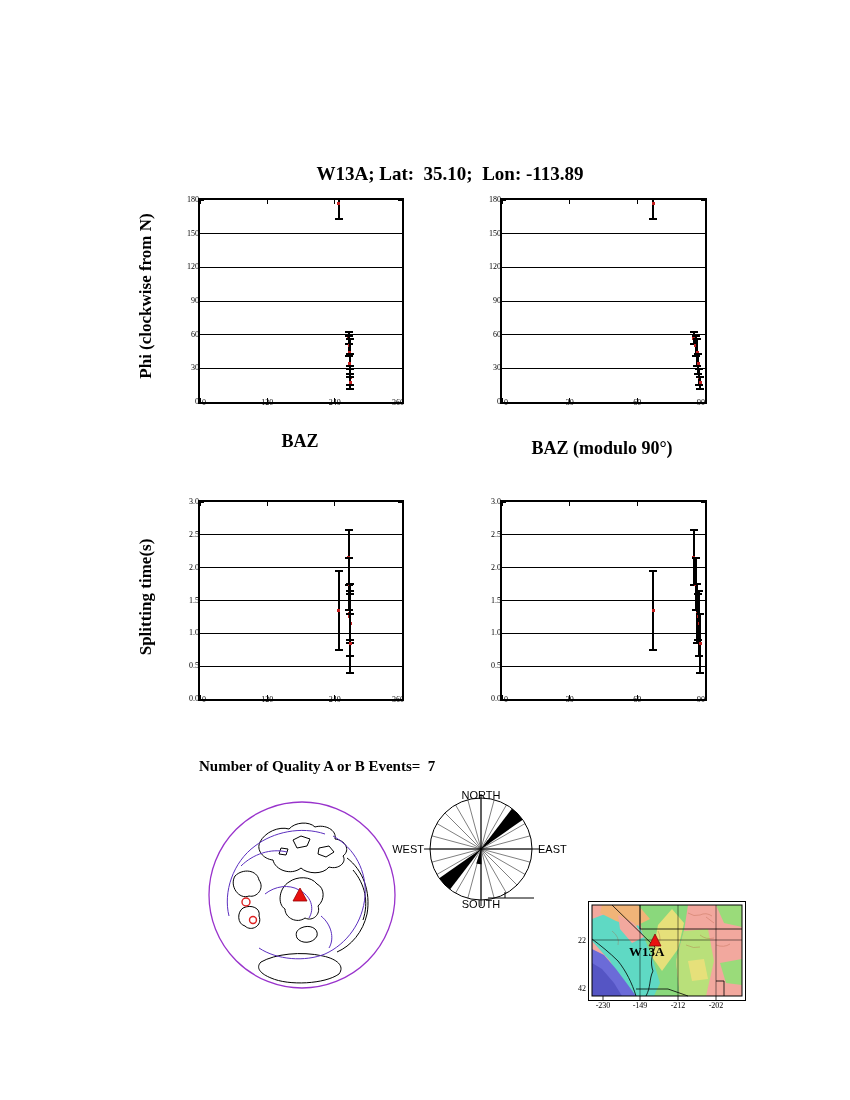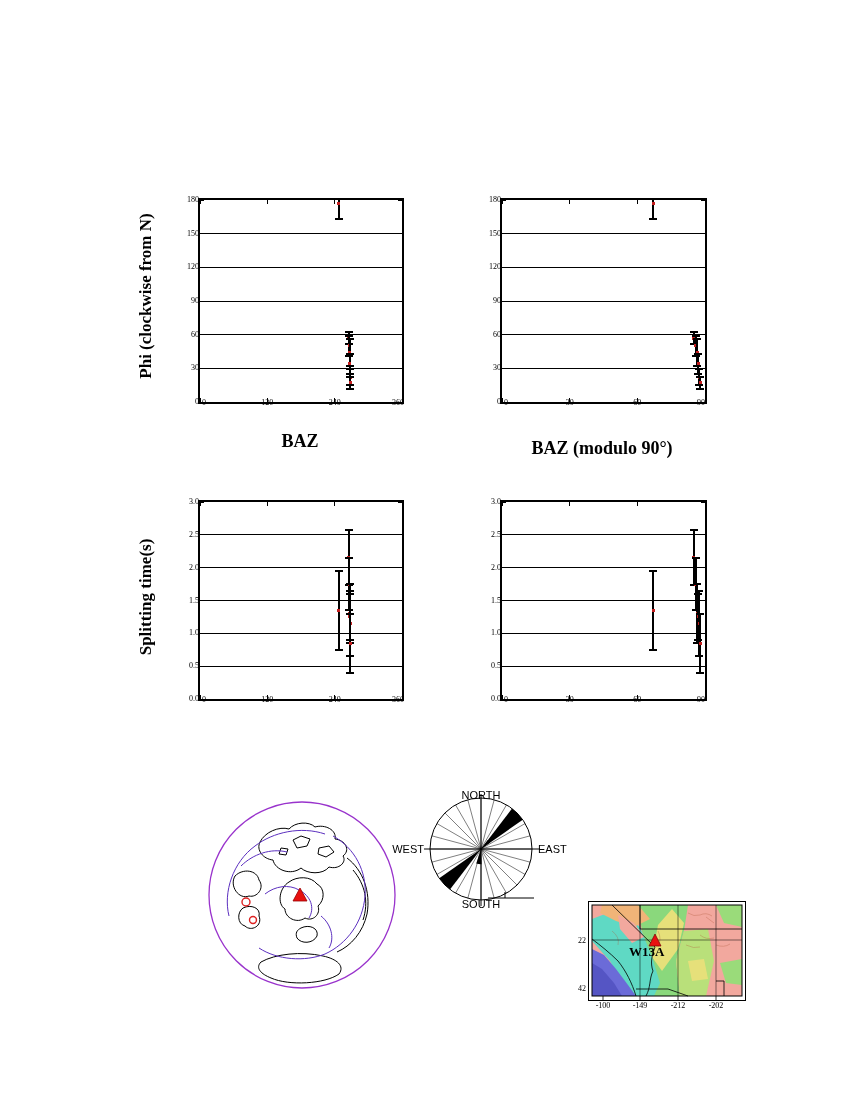--- a/index.html
+++ b/index.html
@@ -33,20 +33,21 @@
 
   .map-tick{position:absolute;font-size:8px;line-height:9px;}
   .station-label{position:absolute;font-size:13px;font-weight:bold;color:#000;}
   svg{position:absolute;overflow:visible;}
 </style>
 </head>
 <body>
 
 <div class="page">
 
+  <div class="fig-title">W13A; Lat:  35.10;  Lon: -113.89</div>
 
   <div class="yaxis-label" style="left:146px;top:296px;">Phi (clockwise from N)</div>
   <div class="yaxis-label" style="left:146px;top:597px;">Splitting time(s)</div>
 
   <div class="plot" id="plot0" style="left:198px;top:198px;width:202px;height:202px;">
       <div class="ytick" style="top: 198px;">0</div>
       <div class="tickmark-y" style="top: 201.5px; left: 0px;"></div>
       <div class="tickmark-y" style="top: 201.5px; right: 0px;"></div>
       <div class="gridline" style="top: 167.833px;"></div>
       <div class="ytick" style="top: 164.333px;">30</div>
@@ -311,20 +312,21 @@
       <div class="pt" style="left: 195.861px; top: 119.983px; background: rgb(196, 31, 31);"></div>
       <div class="ebar" style="left: 197.489px; top: 111.633px; height: 59.1px; background: rgb(0, 0, 0);"></div>
       <div class="ecap" style="left: 194.489px; top: 110.633px;"></div>
       <div class="ecap" style="left: 194.489px; top: 169.733px;"></div>
       <div class="pt" style="left: 196.989px; top: 139.683px; background: rgb(196, 31, 31);"></div>
     </div>
 
   <div class="baz-label" style="left:300px;top:431px;">BAZ</div>
   <div class="baz-label" style="left:602px;top:438px;">BAZ (modulo 90°)</div>
 
+  <div class="stats-line" style="left:199px;top:758px;">Number of Quality A or B Events=  7</div>
 
   <svg id="globe" width="196" height="202" viewBox="0 0 196 202" style="left:205px;top:796px;">
     <circle cx="97" cy="99" r="93" fill="none" stroke="#9933cc" stroke-width="1.3"></circle>
     <g fill="none" stroke="#000" stroke-width="1">
 
       <path d="M55,46 C60,36 74,30 84,33 C90,26 104,25 110,31 C120,28 132,34 130,43 C140,44 146,54 138,60 C142,66 134,74 124,71 C118,79 102,78 96,72 C86,80 70,74 68,64 C58,63 51,54 55,46 Z"></path>
       <path d="M88,44 l8,-4 9,3 -3,7 -10,2 Z"></path>
       <path d="M114,52 l10,-2 5,6 -8,5 -8,-3 Z"></path>
       <path d="M76,52 l7,1 -2,6 -7,-1 Z"></path>
 
@@ -445,19 +447,19 @@
       <line x1="128" y1="95" x2="128" y2="99"></line>
     </g>
     <rect x="4" y="4" width="150" height="91" fill="none" stroke="#000" stroke-width="1"></rect>
     <polygon points="67,33 61,45 73,45" fill="#e81010" stroke="#700" stroke-width="0.7"></polygon>
   </svg>
   <div class="station-label" style="left:629px;top:944px;">W13A</div>
 
   <div id="map-xticks"></div>
   <div id="map-yticks"></div>
 
-<div class="map-tick" style="left: 603px; top: 1001px; transform: translateX(-50%);">-100</div>
+<div class="map-tick" style="left: 603px; top: 1001px; transform: translateX(-50%);">-230</div>
     <div class="map-tick" style="left: 640px; top: 1001px; transform: translateX(-50%);">-149</div>
     <div class="map-tick" style="left: 678px; top: 1001px; transform: translateX(-50%);">-212</div>
     <div class="map-tick" style="left: 716px; top: 1001px; transform: translateX(-50%);">-202</div>
     <div class="map-tick" style="left: 574px; top: 936px; width: 12px; text-align: right;">22</div>
     <div class="map-tick" style="left: 574px; top: 984px; width: 12px; text-align: right;">42</div>
   </div>
 
 </body></html>

